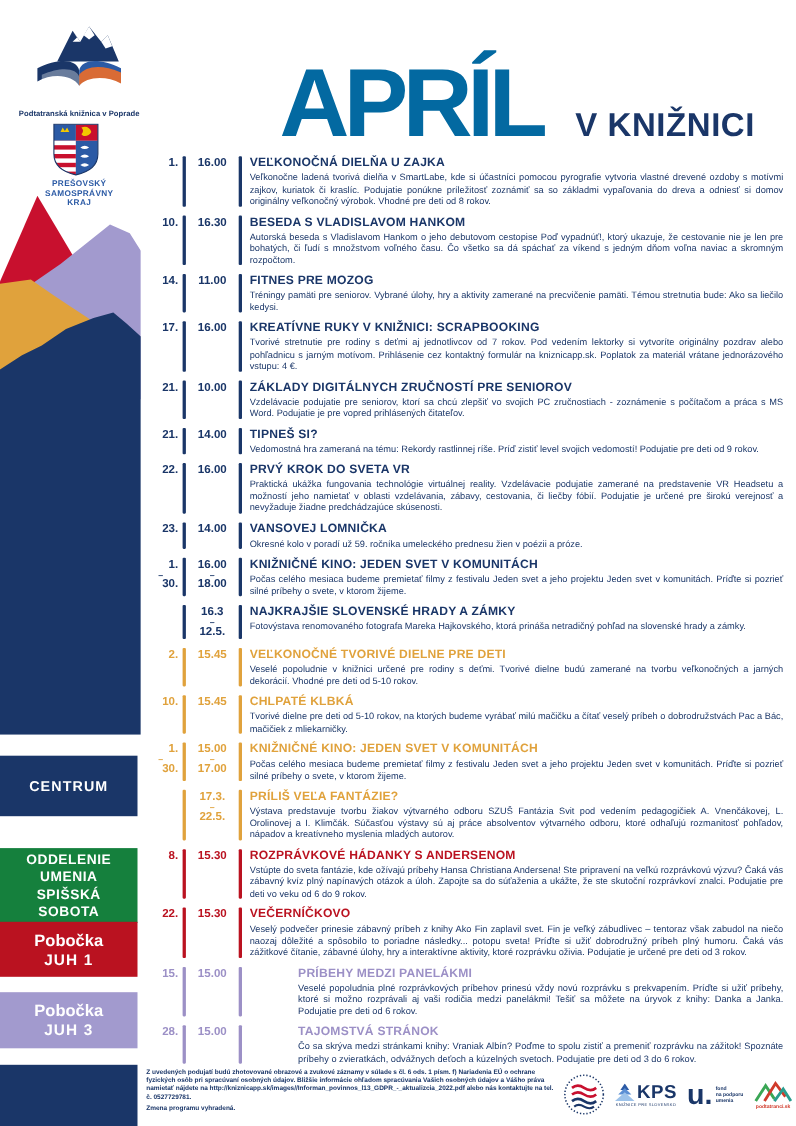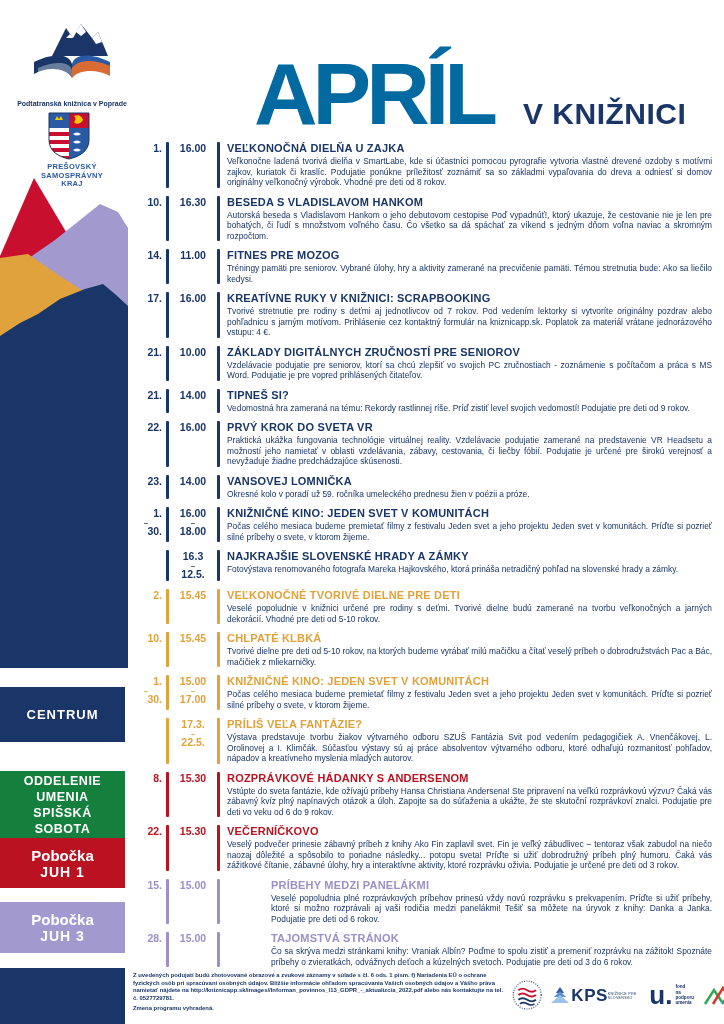--- a/index.html
+++ b/index.html
@@ -43,21 +43,21 @@
   .group-centrum{color:#1a3668;} .group-centrum .ev-bar{background:#1a3668;}
   .group-umenie{color:#e0a23c;}  .group-umenie .ev-bar{background:#e0a23c;}
   .group-juh1{color:#ba1220;}    .group-juh1 .ev-bar{background:#ba1220;}
   .group-juh3{color:#9c90c6;gap:44px;}    .group-juh3 .ev-bar{background:#9c90c6;}
 
   
   .legal{position:absolute;left:133px;top:972px;width:372px;font-size:5.9px;line-height:7.6px;
          color:#1a3668;font-weight:bold;}
   .legal .note{margin-top:3px;}
   .partners{position:absolute;left:512px;top:976px;display:flex;align-items:center;gap:9px;}
-  .partner{display:flex;flex-direction:row;align-items:center;justify-content:center;}
+  .partner{display:flex;flex-direction:column;align-items:center;justify-content:center;}
   .kps-wrap{display:flex;align-items:center;gap:2px;}
   .kps-text{font-size:17px;font-weight:bold;color:#1a3668;letter-spacing:.5px;line-height:15px;}
   .kps-cap{font-size:3.6px;color:#1a3668;letter-spacing:.3px;margin-top:1px;}
   .fpu-wrap{display:flex;align-items:center;gap:3px;}
   .fpu-u{font-size:26px;font-weight:bold;color:#1a3668;line-height:20px;}
   .fpu-cap{font-size:4.6px;color:#1a3668;line-height:5.4px;font-weight:bold;}
   .pod-cap{font-size:4.6px;color:#d03a2b;font-weight:bold;margin-top:1px;}
 </style>
 </head>
 <body>

